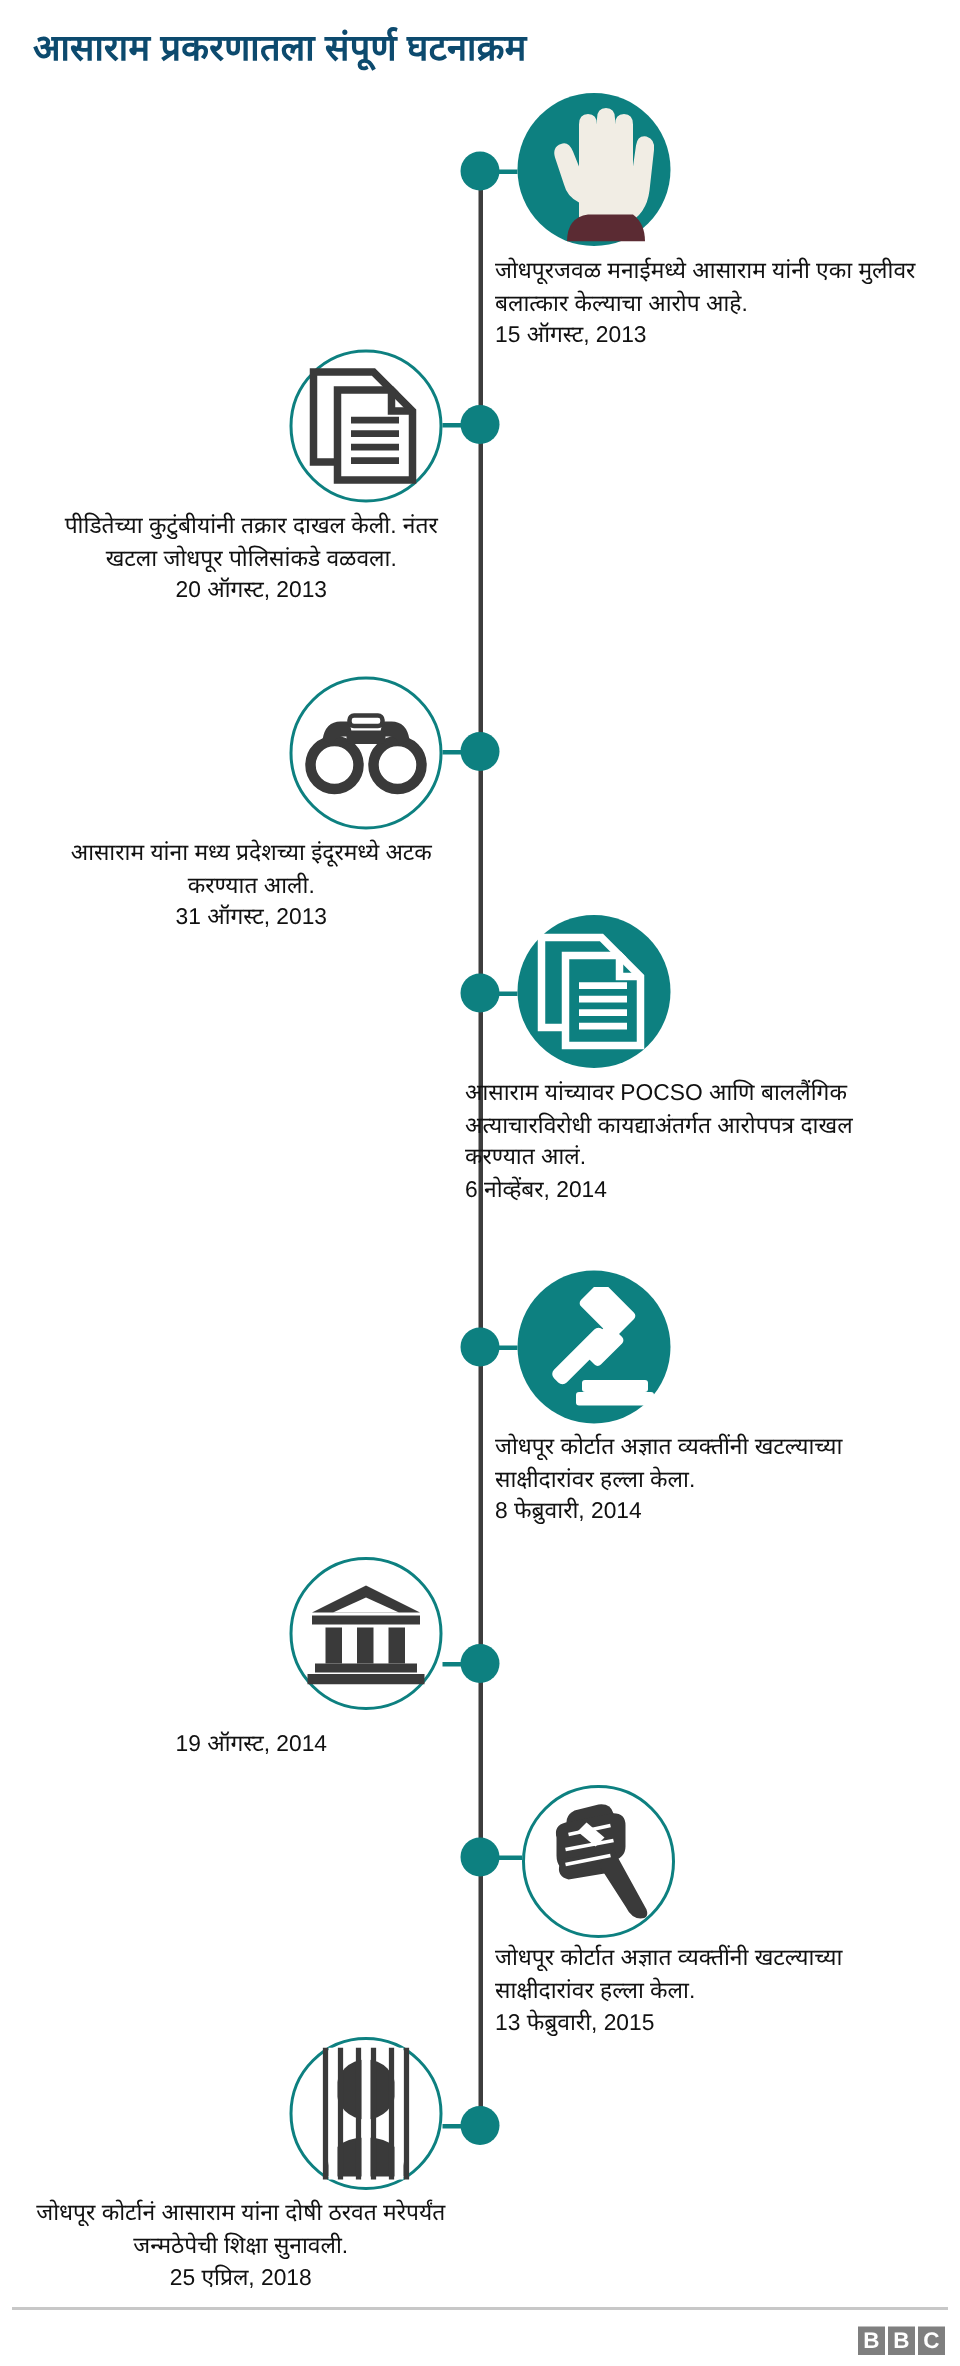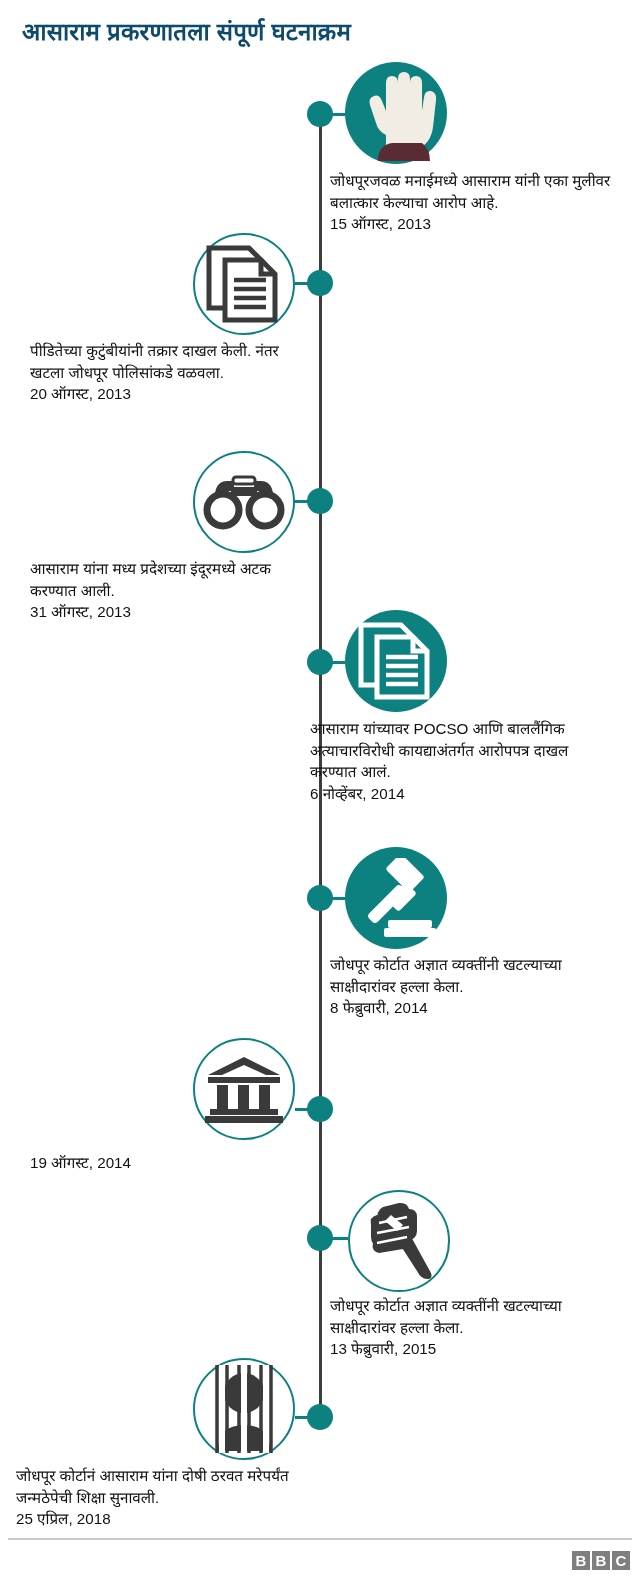--- a/index.html
+++ b/index.html
@@ -76,21 +76,21 @@
   .event-text {
     position: absolute;
     font-size: 15.2px;
     line-height: 21.5px;
     color: #111111;
   }
   .event-text.right-side {
     text-align: left;
   }
   .event-text.left-side {
-    text-align: left;
+    text-align: center;
   }
   .event-desc {
     display: block;
     font-weight: normal;
   }
   .event-date {
     display: block;
     font-weight: normal;
   }
   

